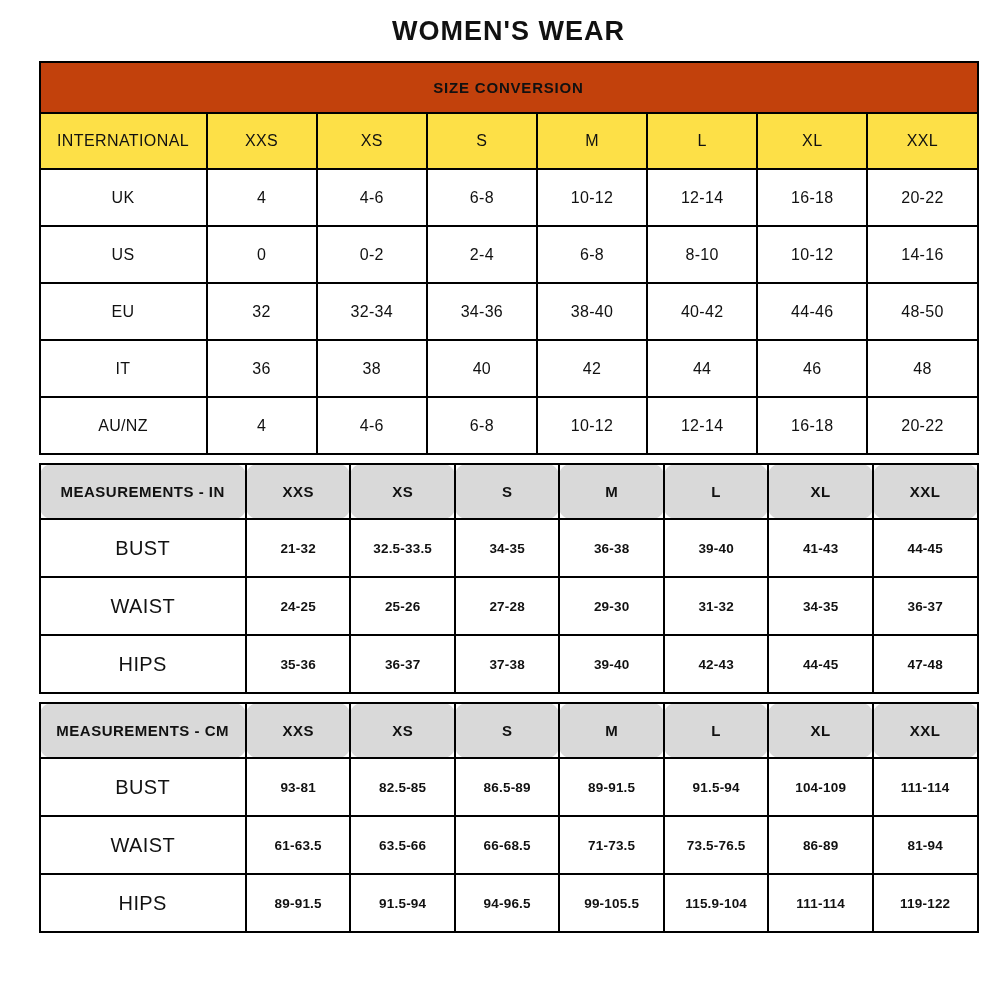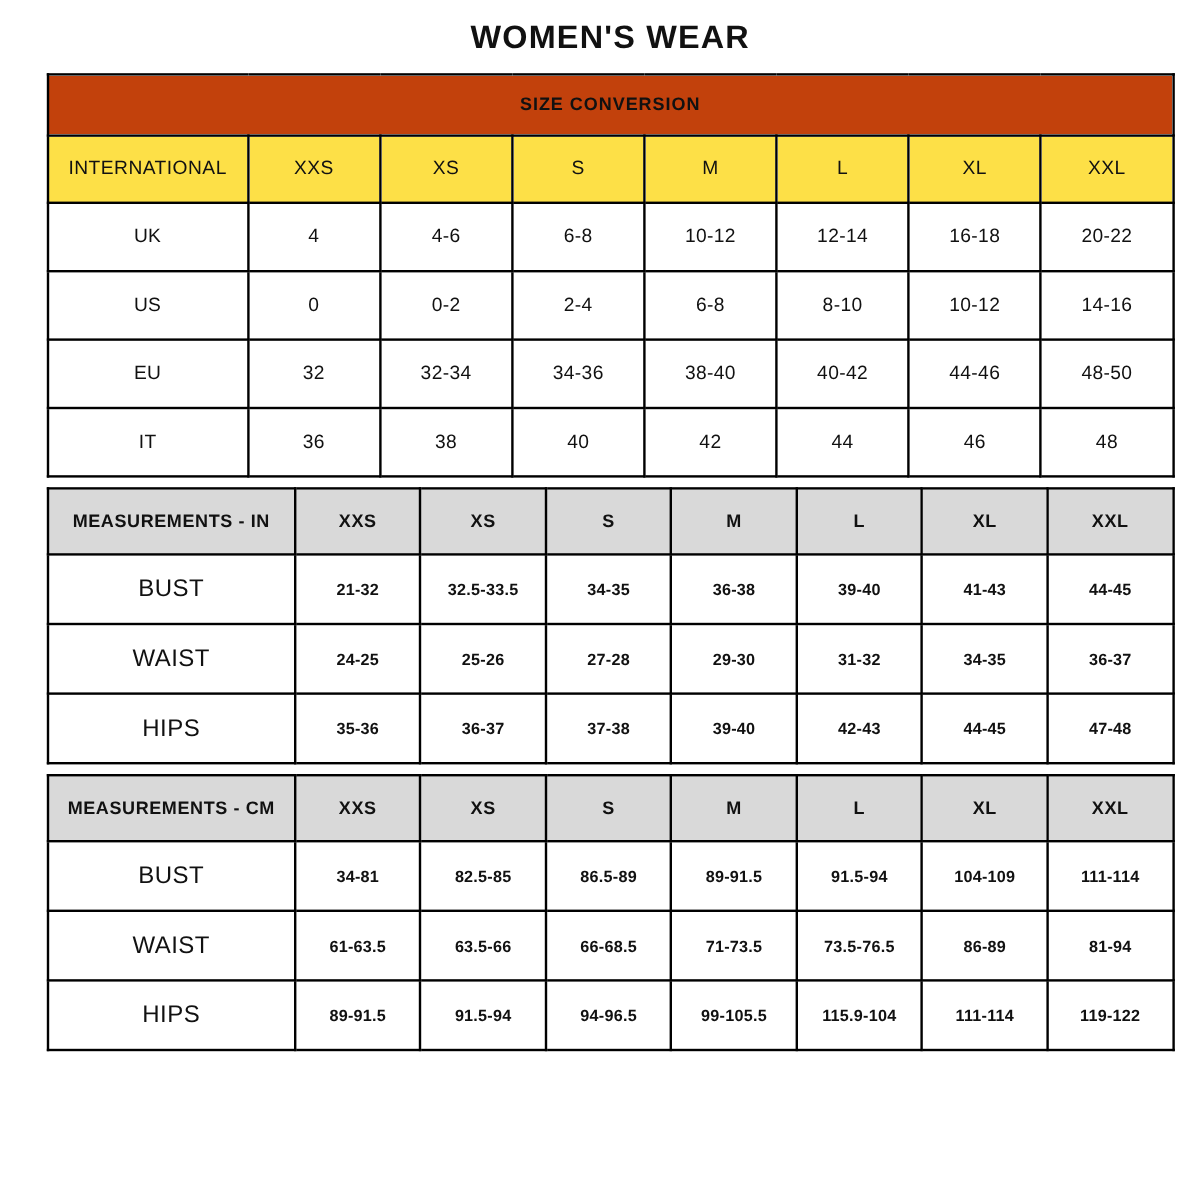--- a/index.html
+++ b/index.html
@@ -51,20 +51,21 @@
   .tbl-conversion tbody tr { height: 57px; }
   .tbl-conversion tbody td { font-size: 16px; letter-spacing: 0.3px; }
 
   
   .tbl-measure .size-header-row th {
     background: #d9d9d9;
     font-weight: 700;
     font-size: 15px;
     letter-spacing: 0.5px;
     height: 55px;
+    border-radius: 12px;
   }
   .tbl-measure tbody tr { height: 58px; }
   .tbl-measure tbody td.row-label { font-size: 20px; letter-spacing: 0.4px; text-align: center; }
   .tbl-measure tbody td.cell-value { font-size: 13.5px; letter-spacing: 0.2px; font-weight: bold; }
 </style>
 </head>
 <body>
 
 <div class="page">
 
@@ -130,20 +131,30 @@
         <tr>
           <td class="row-label">IT</td>
           <td class="cell-value">36</td>
           <td class="cell-value">38</td>
           <td class="cell-value">40</td>
           <td class="cell-value">42</td>
           <td class="cell-value">44</td>
           <td class="cell-value">46</td>
           <td class="cell-value">48</td>
         </tr>
+        <tr>
+          <td class="row-label">AU/NZ</td>
+          <td class="cell-value">4</td>
+          <td class="cell-value">4-6</td>
+          <td class="cell-value">6-8</td>
+          <td class="cell-value">10-12</td>
+          <td class="cell-value">12-14</td>
+          <td class="cell-value">16-18</td>
+          <td class="cell-value">20-22</td>
+        </tr>
       </tbody>
   </table>
 
   <table class="tbl-measure">
     <colgroup>
       <col style="width:22%">
       <col style="width:11.14%">
         <col style="width:11.14%">
         <col style="width:11.14%">
       <col style="width:11.14%">
@@ -216,21 +227,21 @@
           <th>S</th>
           <th>M</th>
           <th>L</th>
           <th>XL</th>
           <th>XXL</th>
         </tr>
     </thead>
     <tbody>
         <tr>
           <td class="row-label">BUST</td>
-          <td class="cell-value">34-81</td>
+          <td class="cell-value">93-81</td>
           <td class="cell-value">82.5-85</td>
           <td class="cell-value">86.5-89</td>
           <td class="cell-value">89-91.5</td>
           <td class="cell-value">91.5-94</td>
           <td class="cell-value">104-109</td>
           <td class="cell-value">111-114</td>
         </tr>
         <tr>
           <td class="row-label">WAIST</td>
           <td class="cell-value">61-63.5</td>

